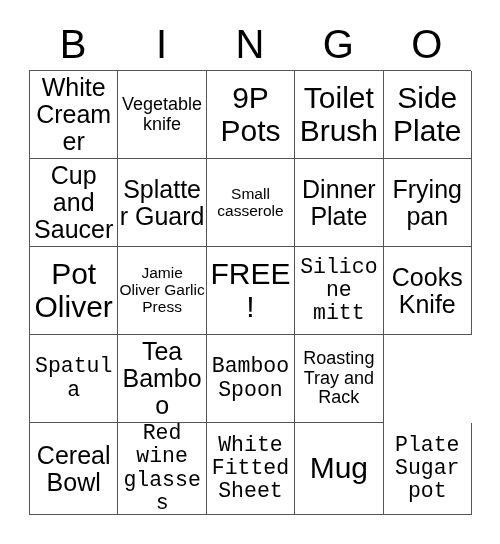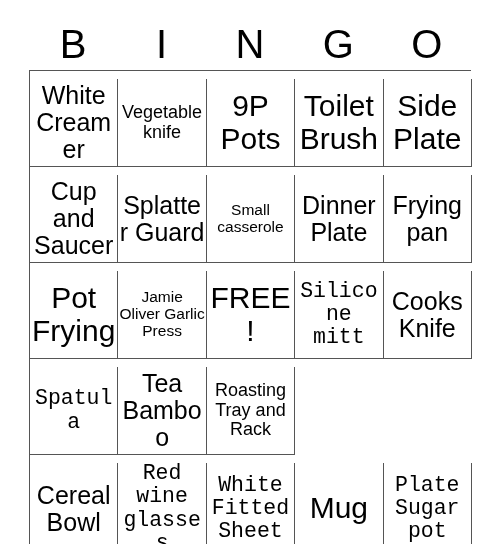--- a/index.html
+++ b/index.html
@@ -43,21 +43,20 @@
   
   .grid {
     width: 442px;
     border-top: 1px solid #555;
     border-left: 1px solid #555;
     box-sizing: border-box;
   }
   .grid-row {
     display: flex;
     width: 442px;
-    margin-top: 8px;
   }
   .grid-row.r0,
   .grid-row.r1,
   .grid-row.r2,
   .grid-row.r3 { height: 88px; }
   .grid-row.r4 { height: 92px; }
 
   .cell {
     width: 88.4px;
     box-sizing: border-box;
@@ -130,21 +129,21 @@
       <div class="cell">
           <span class="txt fs-lg">Dinner Plate</span>
         </div>
       <div class="cell">
           <span class="txt fs-lg">Frying pan</span>
         </div>
     </div>
 
     <div class="grid-row r2">
       <div class="cell">
-          <span class="txt fs-xl">Pot Frying</span>
+          <span class="txt fs-xl">Pot Oliver</span>
         </div>
       <div class="cell">
           <span class="txt fs-xs">Jamie Oliver Garlic Press</span>
         </div>
       <div class="cell">
           <span class="txt fs-xl">FREE!</span>
         </div>
       <div class="cell">
           <span class="txt fs-md">Silicone mitt</span>
         </div>
@@ -152,20 +151,23 @@
           <span class="txt fs-lg">Cooks Knife</span>
         </div>
     </div>
 
     <div class="grid-row r3">
       <div class="cell">
           <span class="txt fs-md">Spatula</span>
         </div>
       <div class="cell">
           <span class="txt fs-lg">Tea Bamboo</span>
+        </div>
+      <div class="cell">
+          <span class="txt fs-md">Bamboo Spoon</span>
         </div>
       <div class="cell">
           <span class="txt fs-sm">Roasting Tray and Rack</span>
         </div>
     </div>
 
     <div class="grid-row r4">
       <div class="cell">
           <span class="txt fs-lg">Cereal Bowl</span>
         </div>

